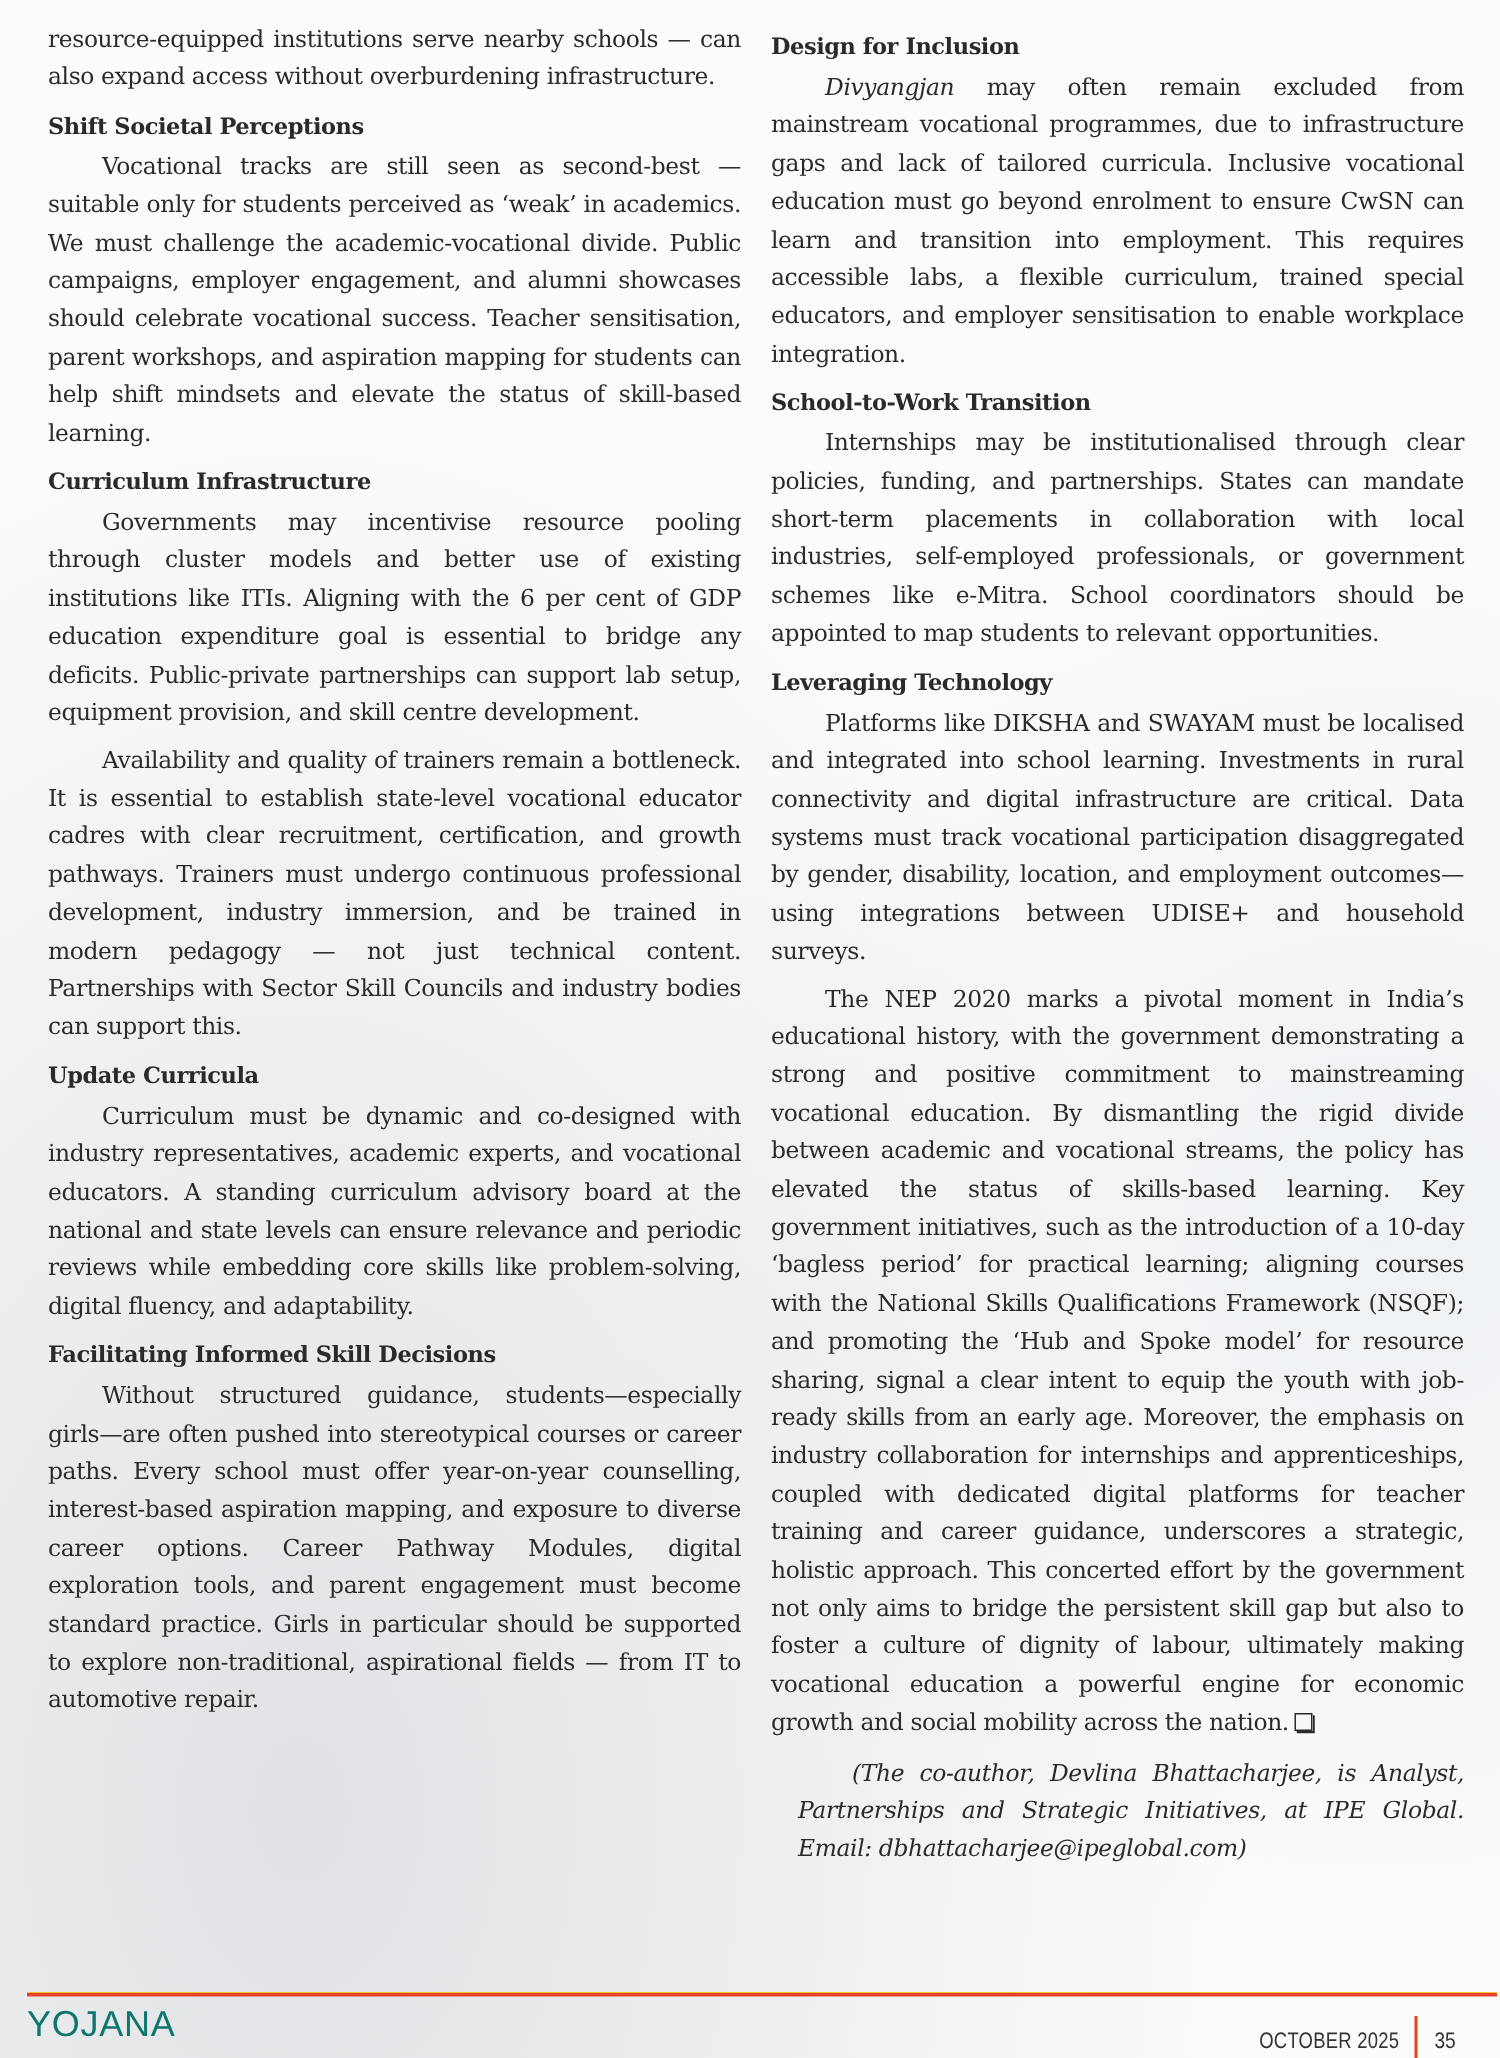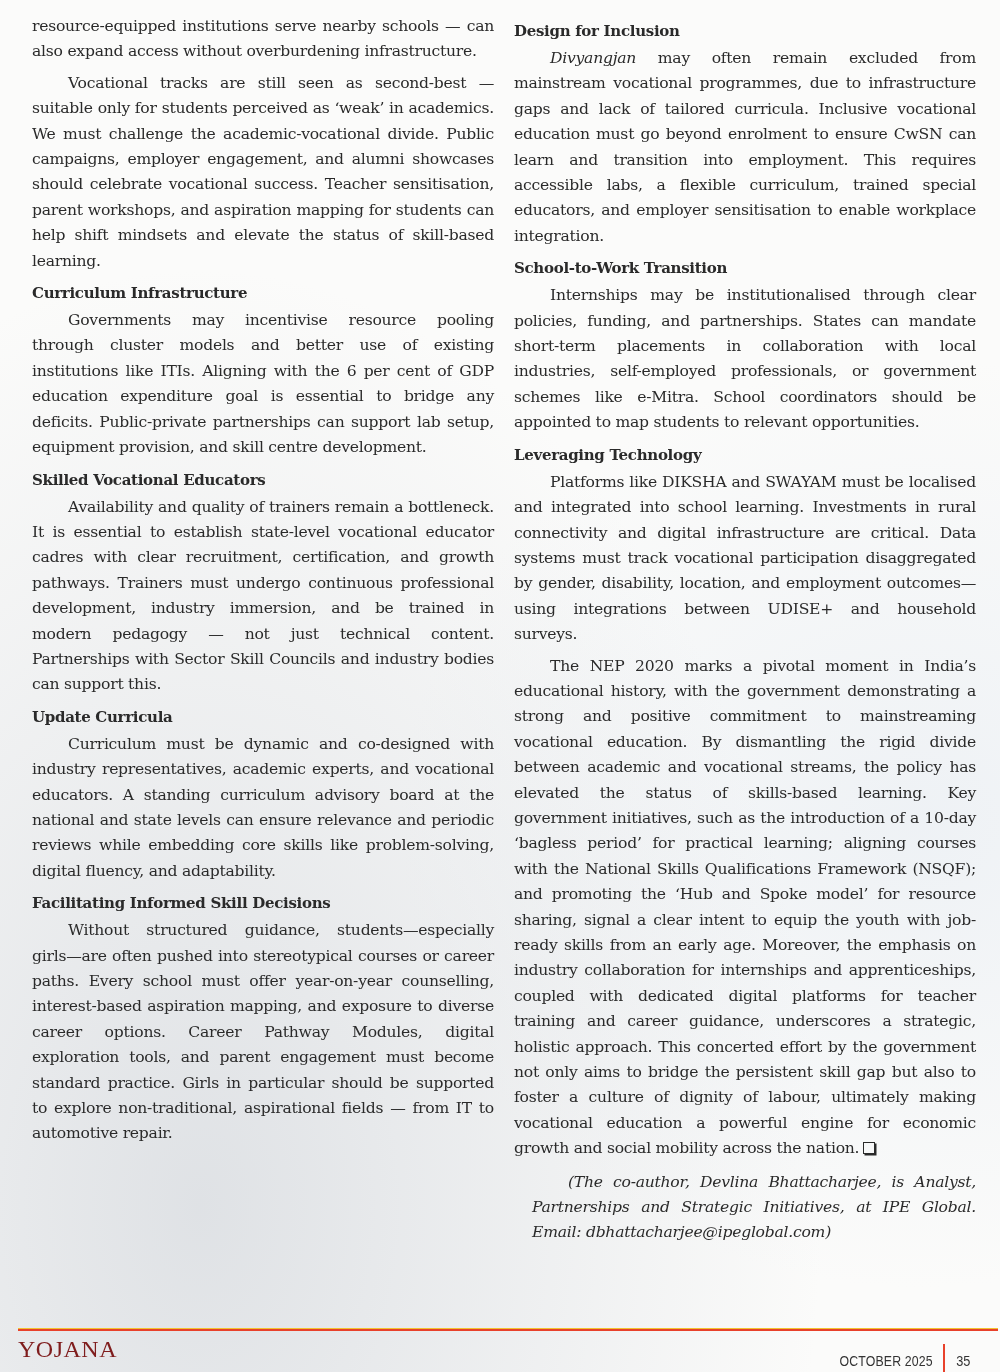--- a/index.html
+++ b/index.html
@@ -39,22 +39,22 @@
     display: inline-block; width: 10px; height: 10px;
     border: 1.5px solid #2a2a2a; box-shadow: 1.5px 1.5px 0 #2a2a2a;
     vertical-align: -1px; margin-left: 4px;
   }
   .footer-rule {
     position: absolute; left: 18px; top: 1328px; width: 980px; height: 3px;
     background: linear-gradient(#f1c232 0 1px, #e8412b 1px 3px);
   }
   .footer-brand {
     position: absolute; left: 18px; top: 1336px;
-    font-family: Liberation Serif, serif;
-    font-size: 24px; letter-spacing: 0.5px; color: #7f1d1d;
+    font-family: Liberation Sans, sans-serif;
+    font-size: 24px; letter-spacing: 0.5px; color: #0f766e;
   }
   .footer-right {
     position: absolute; right: 28px; top: 1338px;
     font-family: "Liberation Sans", sans-serif;
     font-size: 15px; color: #333;
     display: flex; align-items: center;
   }
   .footer-divider {
     width: 2px; height: 44px; background: #e8412b;
     margin: 0 10px; position: relative; top: 6px;
@@ -63,26 +63,26 @@
   .footer-page { transform: scaleX(0.85); }
 </style>
 </head>
 <body>
 
 <div class="page-bg"></div>
 
 <div class="col col-left">
   <p class="cont">resource-equipped institutions serve nearby schools — can also expand access without overburdening infrastructure.</p>
 
+  <h3>Shift Societal Perceptions</h3>
   <p>Vocational tracks are still seen as second-best — suitable only for students perceived as ‘weak’ in academics. We must challenge the academic-vocational divide. Public campaigns, employer engagement, and alumni showcases should celebrate vocational success. Teacher sensitisation, parent workshops, and aspiration mapping for students can help shift mindsets and elevate the status of skill-based learning.</p>
 
   <h3>Curriculum Infrastructure</h3>
   <p>Governments may incentivise resource pooling through cluster models and better use of existing institutions like ITIs. Aligning with the 6 per cent of GDP education expenditure goal is essential to bridge any deficits. Public-private partnerships can support lab setup, equipment provision, and skill centre development.</p>
 
-  <h3>Skilled Vocational Educators</h3>
   <p>Availability and quality of trainers remain a bottleneck. It is essential to establish state-level vocational educator cadres with clear recruitment, certification, and growth pathways. Trainers must undergo continuous professional development, industry immersion, and be trained in modern pedagogy — not just technical content. Partnerships with Sector Skill Councils and industry bodies can support this.</p>
 
   <h3>Update Curricula</h3>
   <p>Curriculum must be dynamic and co-designed with industry representatives, academic experts, and vocational educators. A standing curriculum advisory board at the national and state levels can ensure relevance and periodic reviews while embedding core skills like problem-solving, digital fluency, and adaptability.</p>
 
   <h3>Facilitating Informed Skill Decisions</h3>
   <p>Without structured guidance, students—especially girls—are often pushed into stereotypical courses or career paths. Every school must offer year-on-year counselling, interest-based aspiration mapping, and exposure to diverse career options. Career Pathway Modules, digital exploration tools, and parent engagement must become standard practice. Girls in particular should be supported to explore non-traditional, aspirational fields — from IT to automotive repair.</p>
 </div>
 
 <div class="col col-right">

